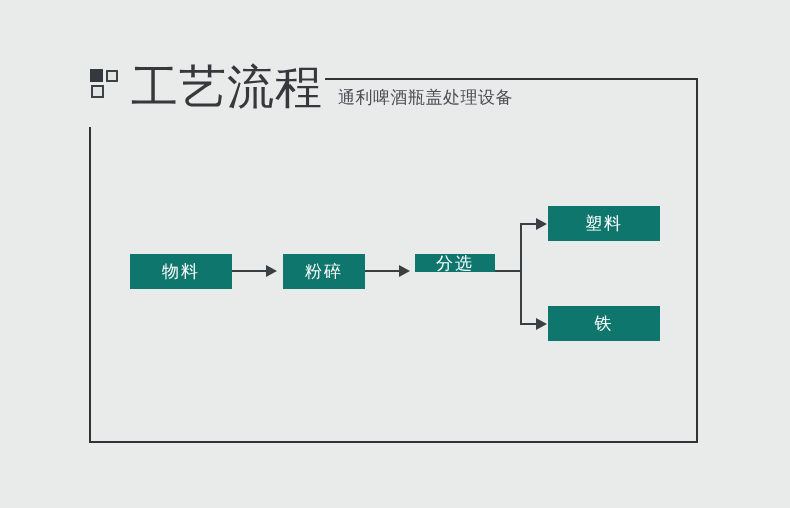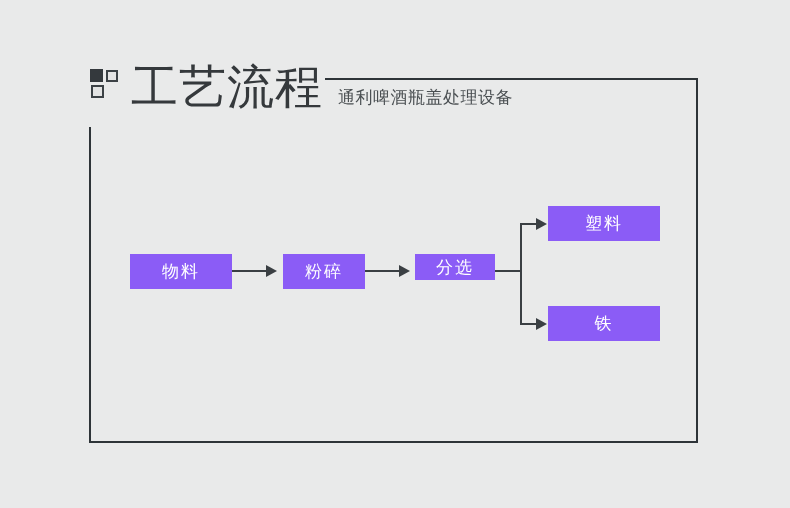--- a/index.html
+++ b/index.html
@@ -113,33 +113,33 @@
     left: 89px;
     top: 120px;
     width: 2px;
     height: 316px;
     background: #2e3438;
   }
 
   
   .flow-box {
     position: absolute;
-    background: #8b5cf6;
+    background: #0f766e;
     color: #ffffff;
     font-size: 17px;
     letter-spacing: 2px;
     display: flex;
     align-items: center;
     justify-content: center;
     box-sizing: border-box;
     white-space: nowrap;
   }
   .box-material  { left: 130px; top: 247px; width: 102px; height: 35px; }
   .box-crush     { left: 283px; top: 247px; width: 82px;  height: 35px; }
-  .box-sort      { left: 415px; top: 247px; width: 80px;  height: 26px; }
+  .box-sort      { left: 415px; top: 247px; width: 80px;  height: 18px; }
   .box-plastic   { left: 548px; top: 199px; width: 112px; height: 35px; }
   .box-iron      { left: 548px; top: 299px; width: 112px; height: 35px; }
 
   
   .line {
     position: absolute;
     background: #3a3f43;
   }
   .h-line { height: 2px; }
   .v-line { width: 2px; }

